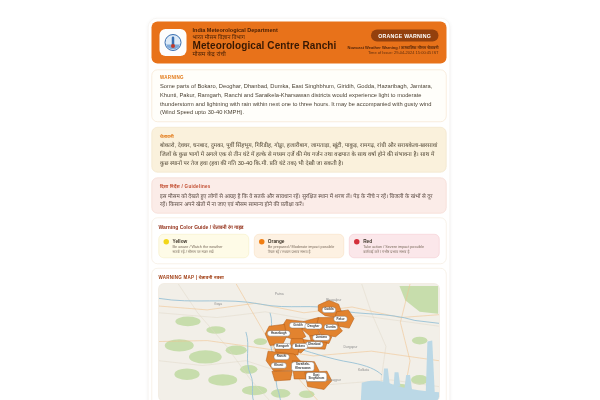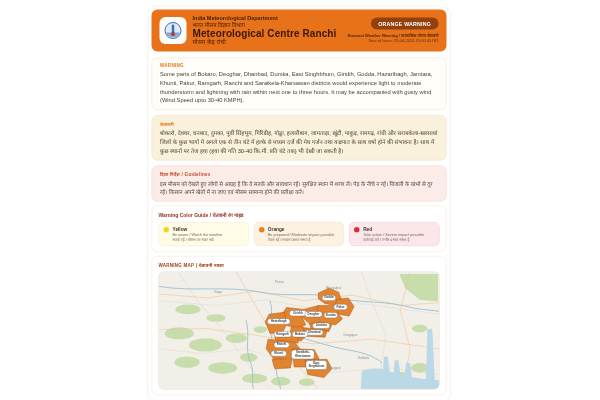--- a/index.html
+++ b/index.html
@@ -1,18 +1,18 @@
 <!DOCTYPE html>
 <html><head>
 <meta charset="utf-8">
 <style>
   html,body{margin:0;padding:0;background:#ffffff;}
   body{width:600px;height:400px;position:relative;overflow:hidden;
        font-family:"Liberation Sans","DejaVu Sans",sans-serif;}
-  .card-anchor{position:absolute;left:148px;top:6px;width:304px;height:372px;}
+  .card-anchor{position:absolute;left:148px;top:18px;width:304px;height:372px;}
   .card{width:604px;height:792px;transform:scale(0.5);transform-origin:top left;
         background:#ffffff;border:1px solid #f0ece6;border-radius:18px;
         box-shadow:0 2px 8px rgba(0,0,0,.06);padding:6px;box-sizing:border-box;overflow:hidden;}
 
   
   .hdr{background:#E8721A;border-radius:12px;display:flex;align-items:center;
        gap:12px;padding:11px 16px;height:84px;box-sizing:border-box;}
   .logo-box{width:54px;height:54px;background:#fdfdfd;border-radius:12px;flex:0 0 auto;
             display:flex;align-items:center;justify-content:center;}
   .hdr-titles{line-height:1.15;}

